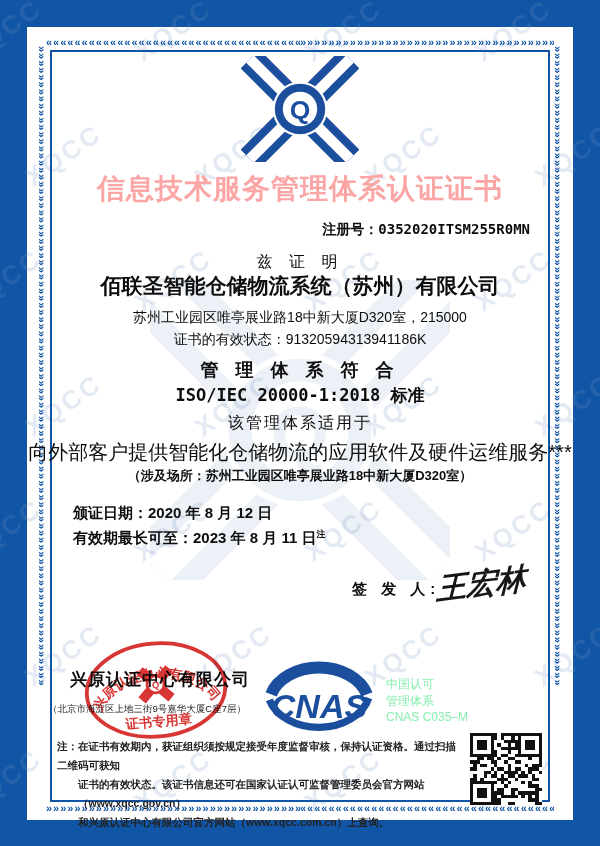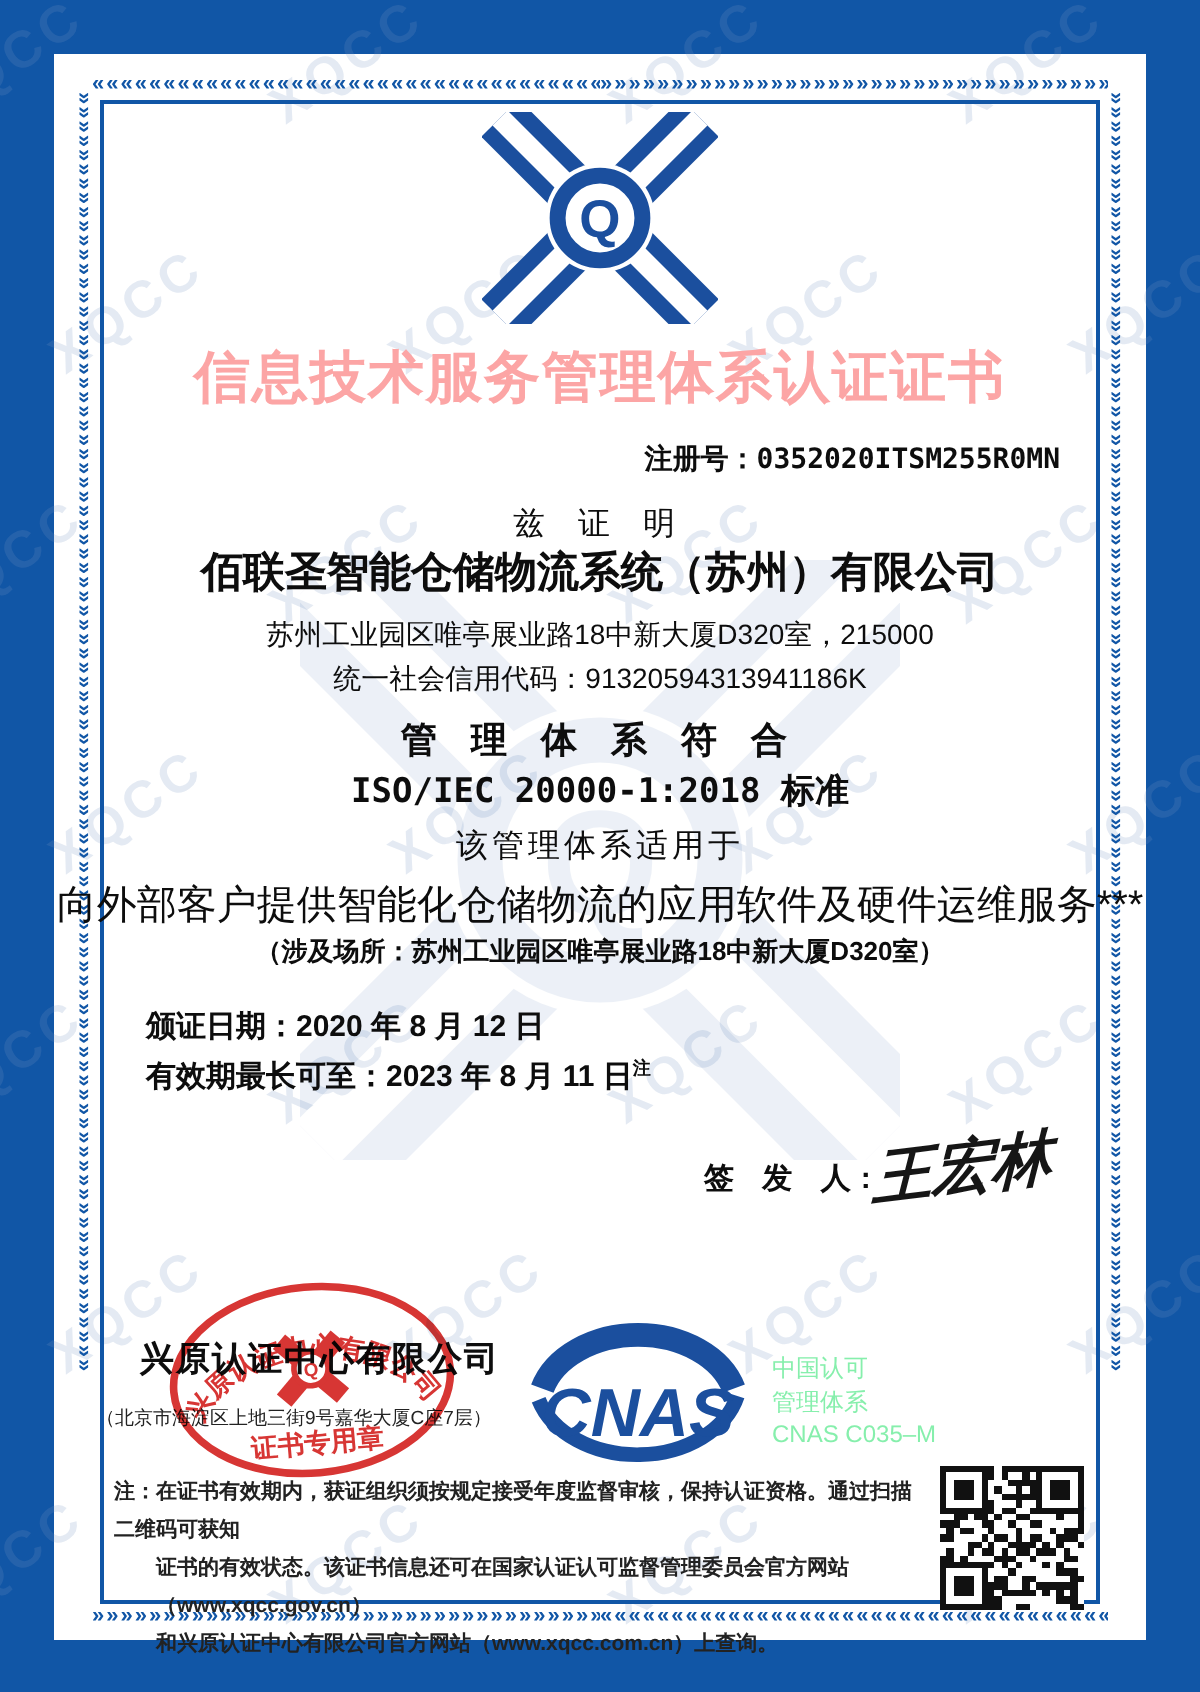--- a/index.html
+++ b/index.html
@@ -145,21 +145,21 @@
   <circle cx="60" cy="60" r="24" fill="#ffffff" stroke="#1b4f9e" stroke-width="9"></circle>
   <text x="60" y="71" text-anchor="middle" font-size="30" font-weight="bold" fill="#1b4f9e">Q</text>
 </svg>
 
 <div class="c title">信息技术服务管理体系认证证书</div>
 <div class="reg"><span>注册号：</span><span>0352020ITSM255R0MN</span></div>
 
 <div class="c hereby">兹 证 明</div>
 <div class="c company">佰联圣智能仓储物流系统（苏州）有限公司</div>
 <div class="c address">苏州工业园区唯亭展业路18中新大厦D320室，215000</div>
-<div class="c credit">统一社会信用代码：91320594313941186K</div>
+<div class="c credit">证书的有效状态：91320594313941186K</div>
 
 <div class="c conform">管 理 体 系 符 合</div>
 <div class="c standard">ISO/IEC 20000-1:2018 标准</div>
 <div class="c scope-intro">该管理体系适用于</div>
 <div class="c scope">向外部客户提供智能化仓储物流的应用软件及硬件运维服务***</div>
 <div class="c sites">（涉及场所：苏州工业园区唯亭展业路18中新大厦D320室）</div>
 
 <div class="issue">颁证日期：2020 年 8 月 12 日</div>
 <div class="valid"><span>有效期最长可至：2023 年 8 月 11 日</span><sup>注</sup></div>
 

